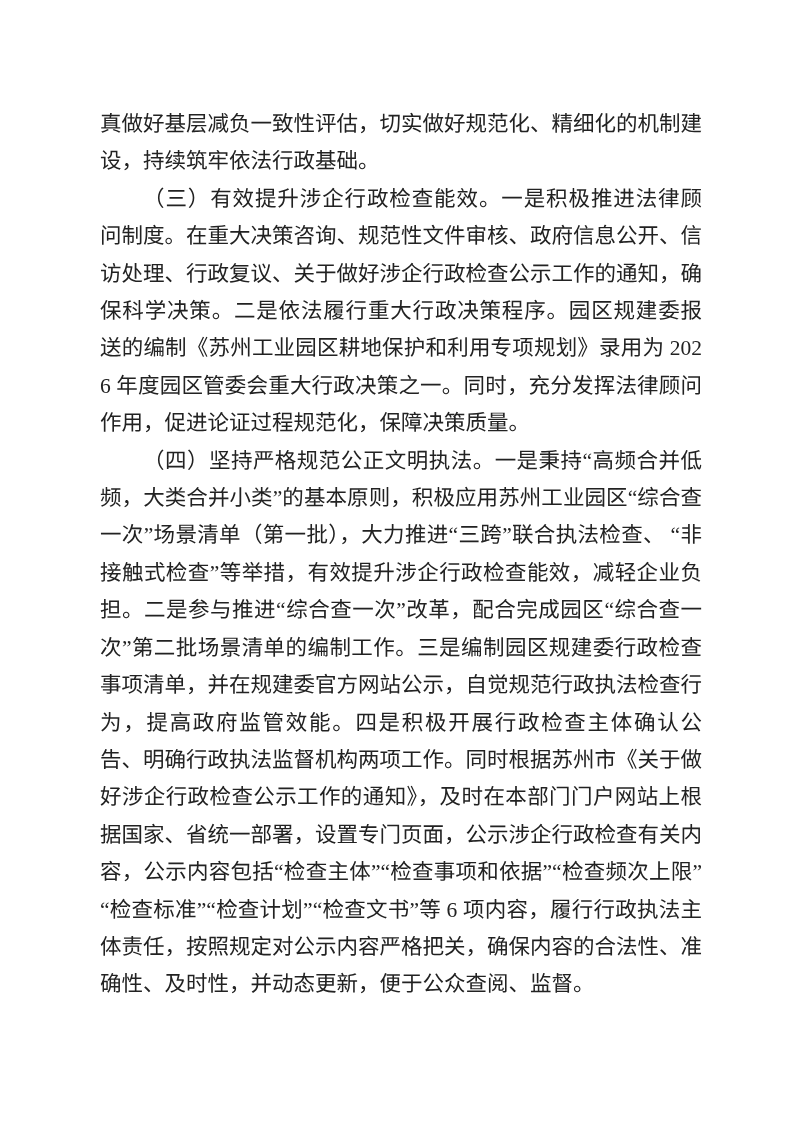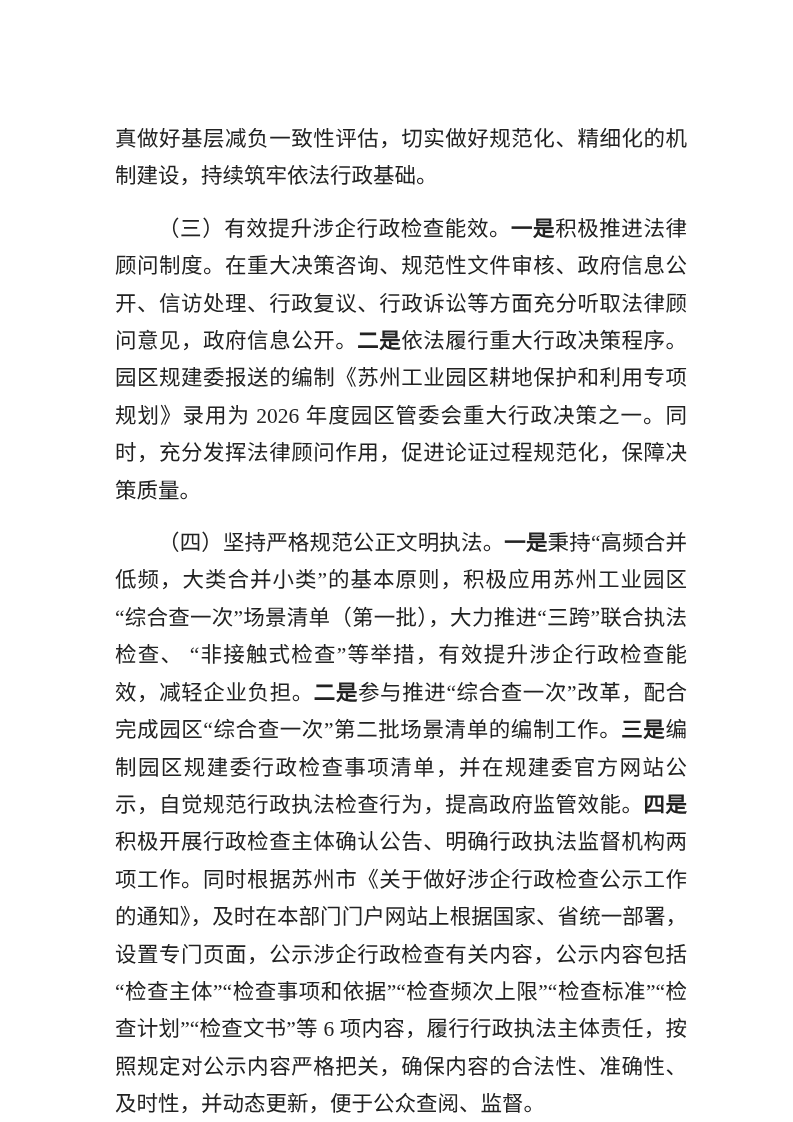--- a/index.html
+++ b/index.html
@@ -20,35 +20,35 @@
     top: 106px;
     width: 602px;
     font-family: "Liberation Serif", serif;
     font-size: 21.5px;
     line-height: 37.4px;
     color: #222222;
     text-align: justify;
     word-break: break-all;
   }
   .para {
-    margin: 15px;
+    margin: 0;
     padding: 0;
   }
   .para.indent {
     text-indent: 2em;
   }
   .run {
     font-weight: normal;
   }
   .run.bold {
-    font-weight: 700;
+    font-weight: 400;
   }
 </style>
 </head>
 <body>
 
 <div class="page">
   <div class="doc-body" id="doc-body">
       <p class="para"><span class="run">真做好基层减负一致性评估，切实做好规范化、精细化的机制建设，持续筑牢依法行政基础。</span></p>
-      <p class="para indent"><span class="run">（三）有效提升涉企行政检查能效。</span><span class="run bold">一是</span><span class="run">积极推进法律顾问制度。在重大决策咨询、规范性文件审核、政府信息公开、信访处理、行政复议、行政诉讼等方面充分听取法律顾问意见，政府信息公开。</span><span class="run bold">二是</span><span class="run">依法履行重大行政决策程序。园区规建委报送的编制《苏州工业园区耕地保护和利用专项规划》录用为 2026 年度园区管委会重大行政决策之一。同时，充分发挥法律顾问作用，促进论证过程规范化，保障决策质量。</span></p>
+      <p class="para indent"><span class="run">（三）有效提升涉企行政检查能效。</span><span class="run bold">一是</span><span class="run">积极推进法律顾问制度。在重大决策咨询、规范性文件审核、政府信息公开、信访处理、行政复议、关于做好涉企行政检查公示工作的通知，确保科学决策。</span><span class="run bold">二是</span><span class="run">依法履行重大行政决策程序。园区规建委报送的编制《苏州工业园区耕地保护和利用专项规划》录用为 2026 年度园区管委会重大行政决策之一。同时，充分发挥法律顾问作用，促进论证过程规范化，保障决策质量。</span></p>
       <p class="para indent"><span class="run">（四）坚持严格规范公正文明执法。</span><span class="run bold">一是</span><span class="run">秉持“高频合并低频，大类合并小类”的基本原则，积极应用苏州工业园区“综合查一次”场景清单（第一批），大力推进“三跨”联合执法检查、 “非接触式检查”等举措，有效提升涉企行政检查能效，减轻企业负担。</span><span class="run bold">二是</span><span class="run">参与推进“综合查一次”改革，配合完成园区“综合查一次”第二批场景清单的编制工作。</span><span class="run bold">三是</span><span class="run">编制园区规建委行政检查事项清单，并在规建委官方网站公示，自觉规范行政执法检查行为，提高政府监管效能。</span><span class="run bold">四是</span><span class="run">积极开展行政检查主体确认公告、明确行政执法监督机构两项工作。同时根据苏州市《关于做好涉企行政检查公示工作的通知》，及时在本部门门户网站上根据国家、省统一部署，设置专门页面，公示涉企行政检查有关内容，公示内容包括“检查主体”“检查事项和依据”“检查频次上限”“检查标准”“检查计划”“检查文书”等 6 项内容，履行行政执法主体责任，按照规定对公示内容严格把关，确保内容的合法性、准确性、及时性，并动态更新，便于公众查阅、监督。</span></p>
     </div>
 </div>
 
 </body></html>

